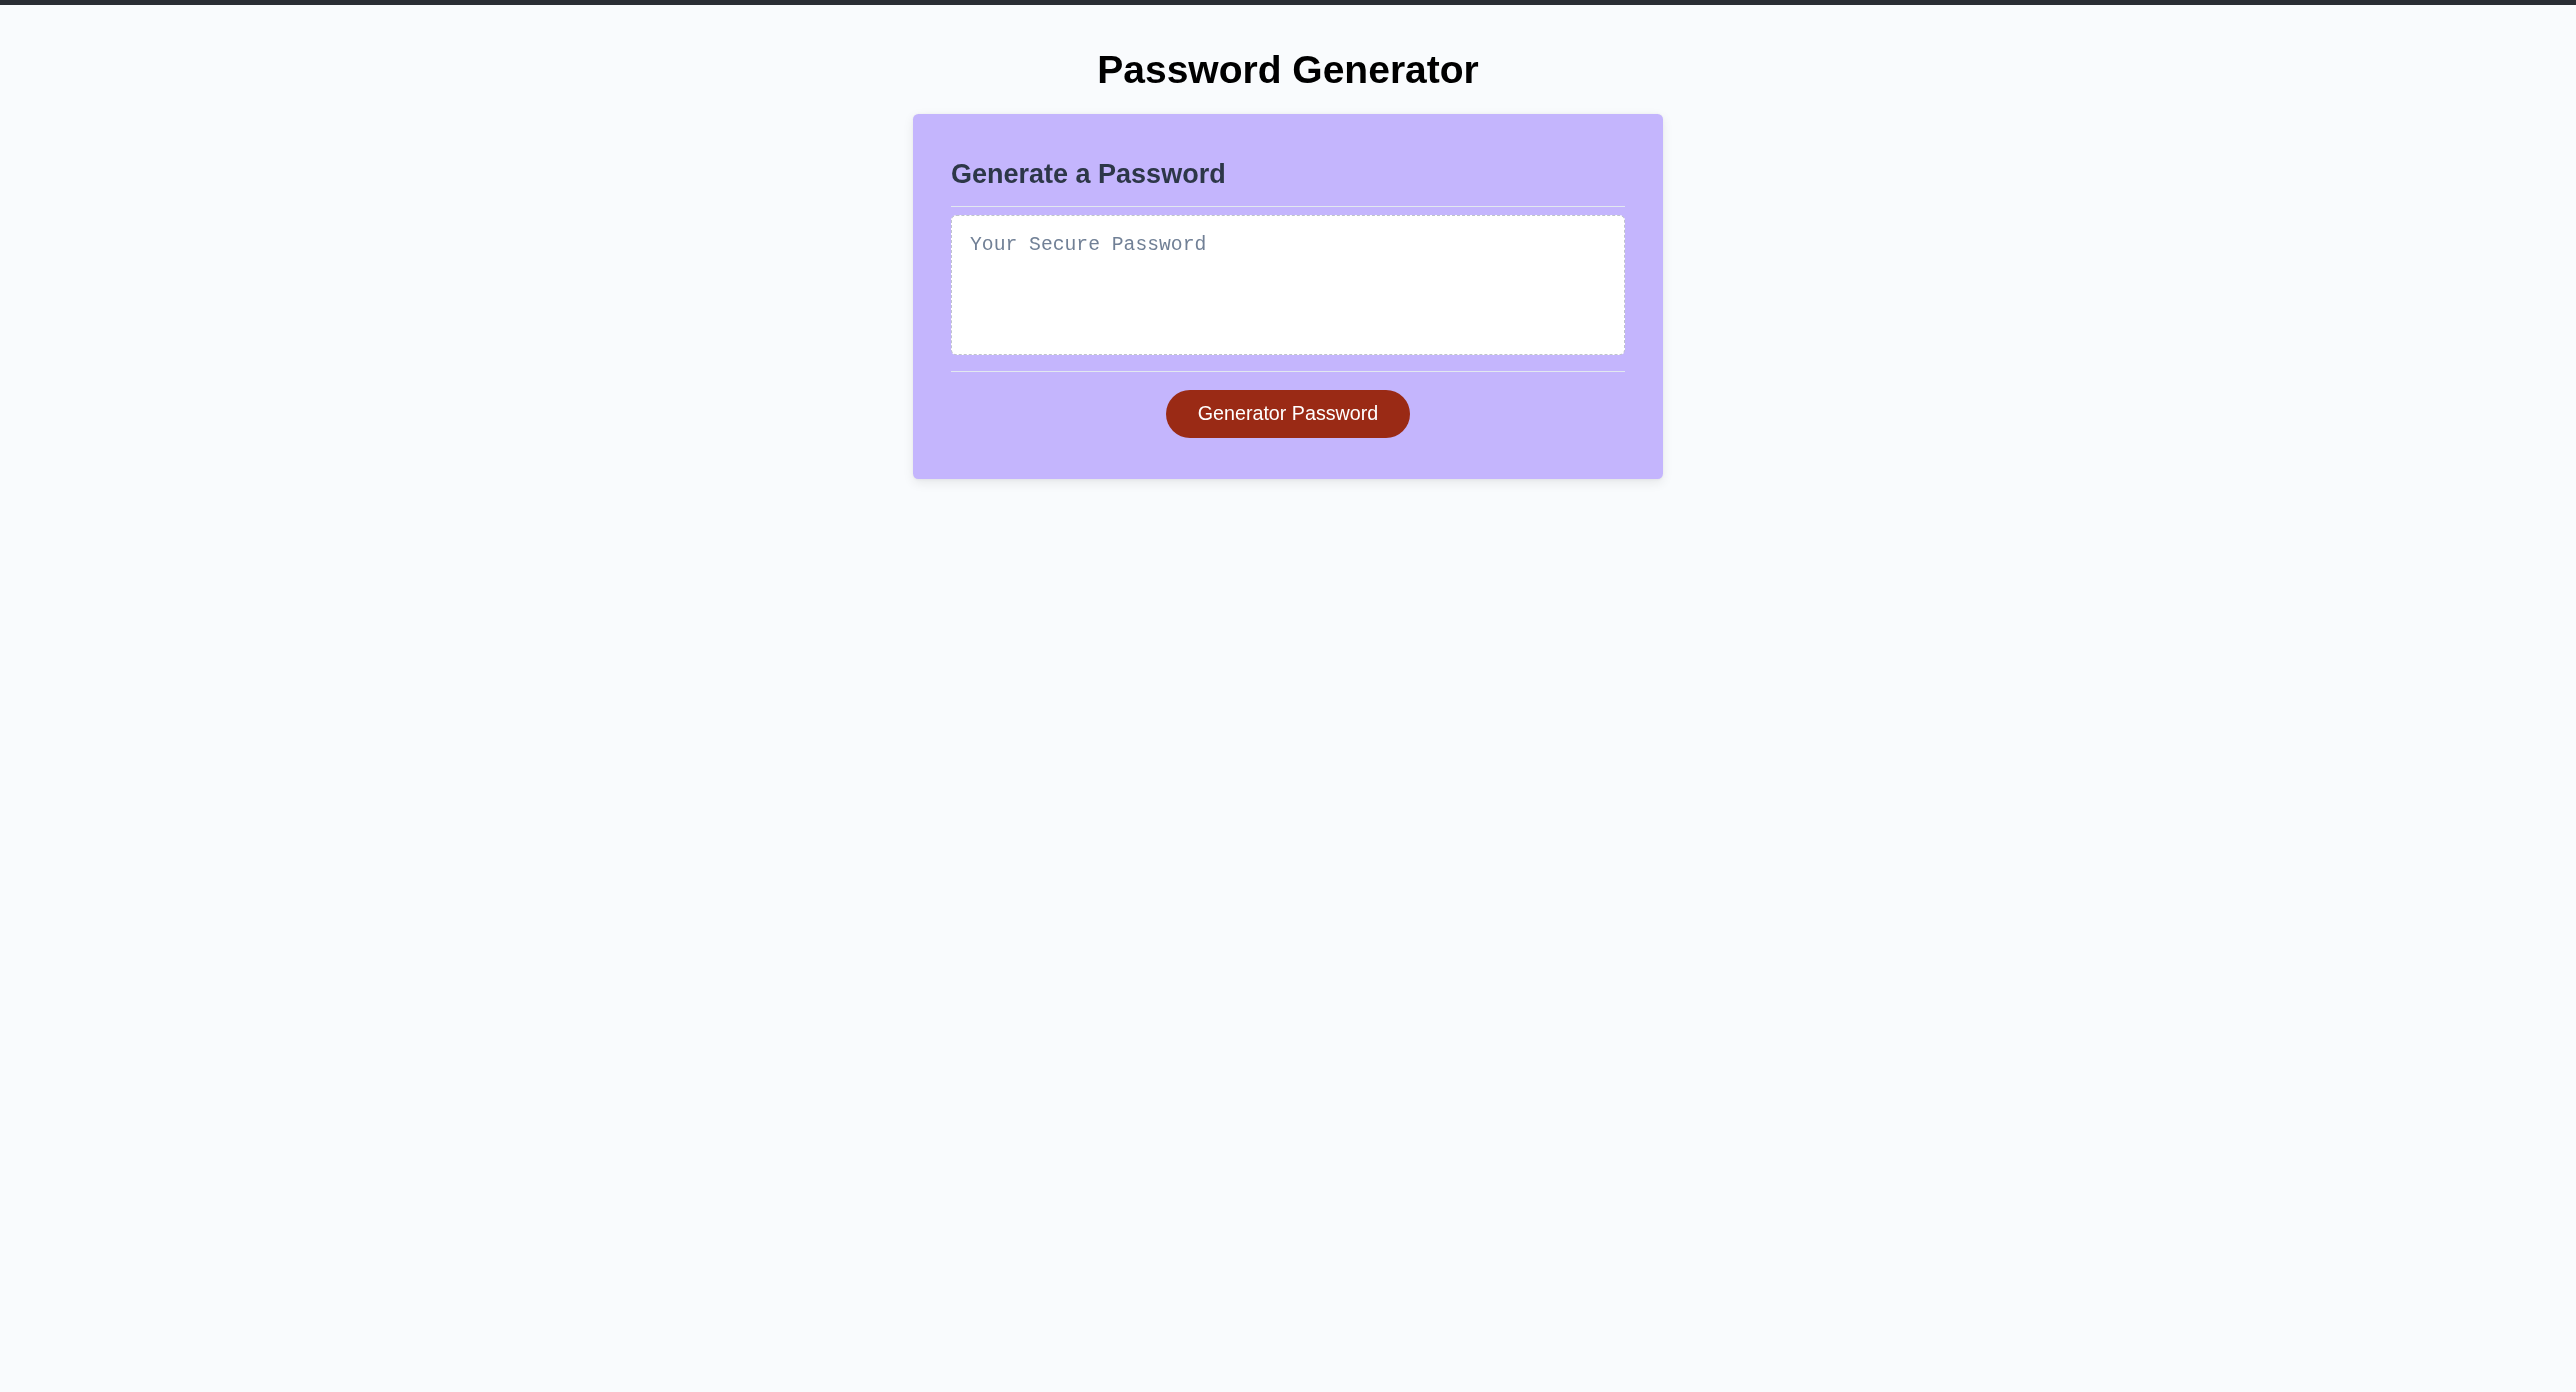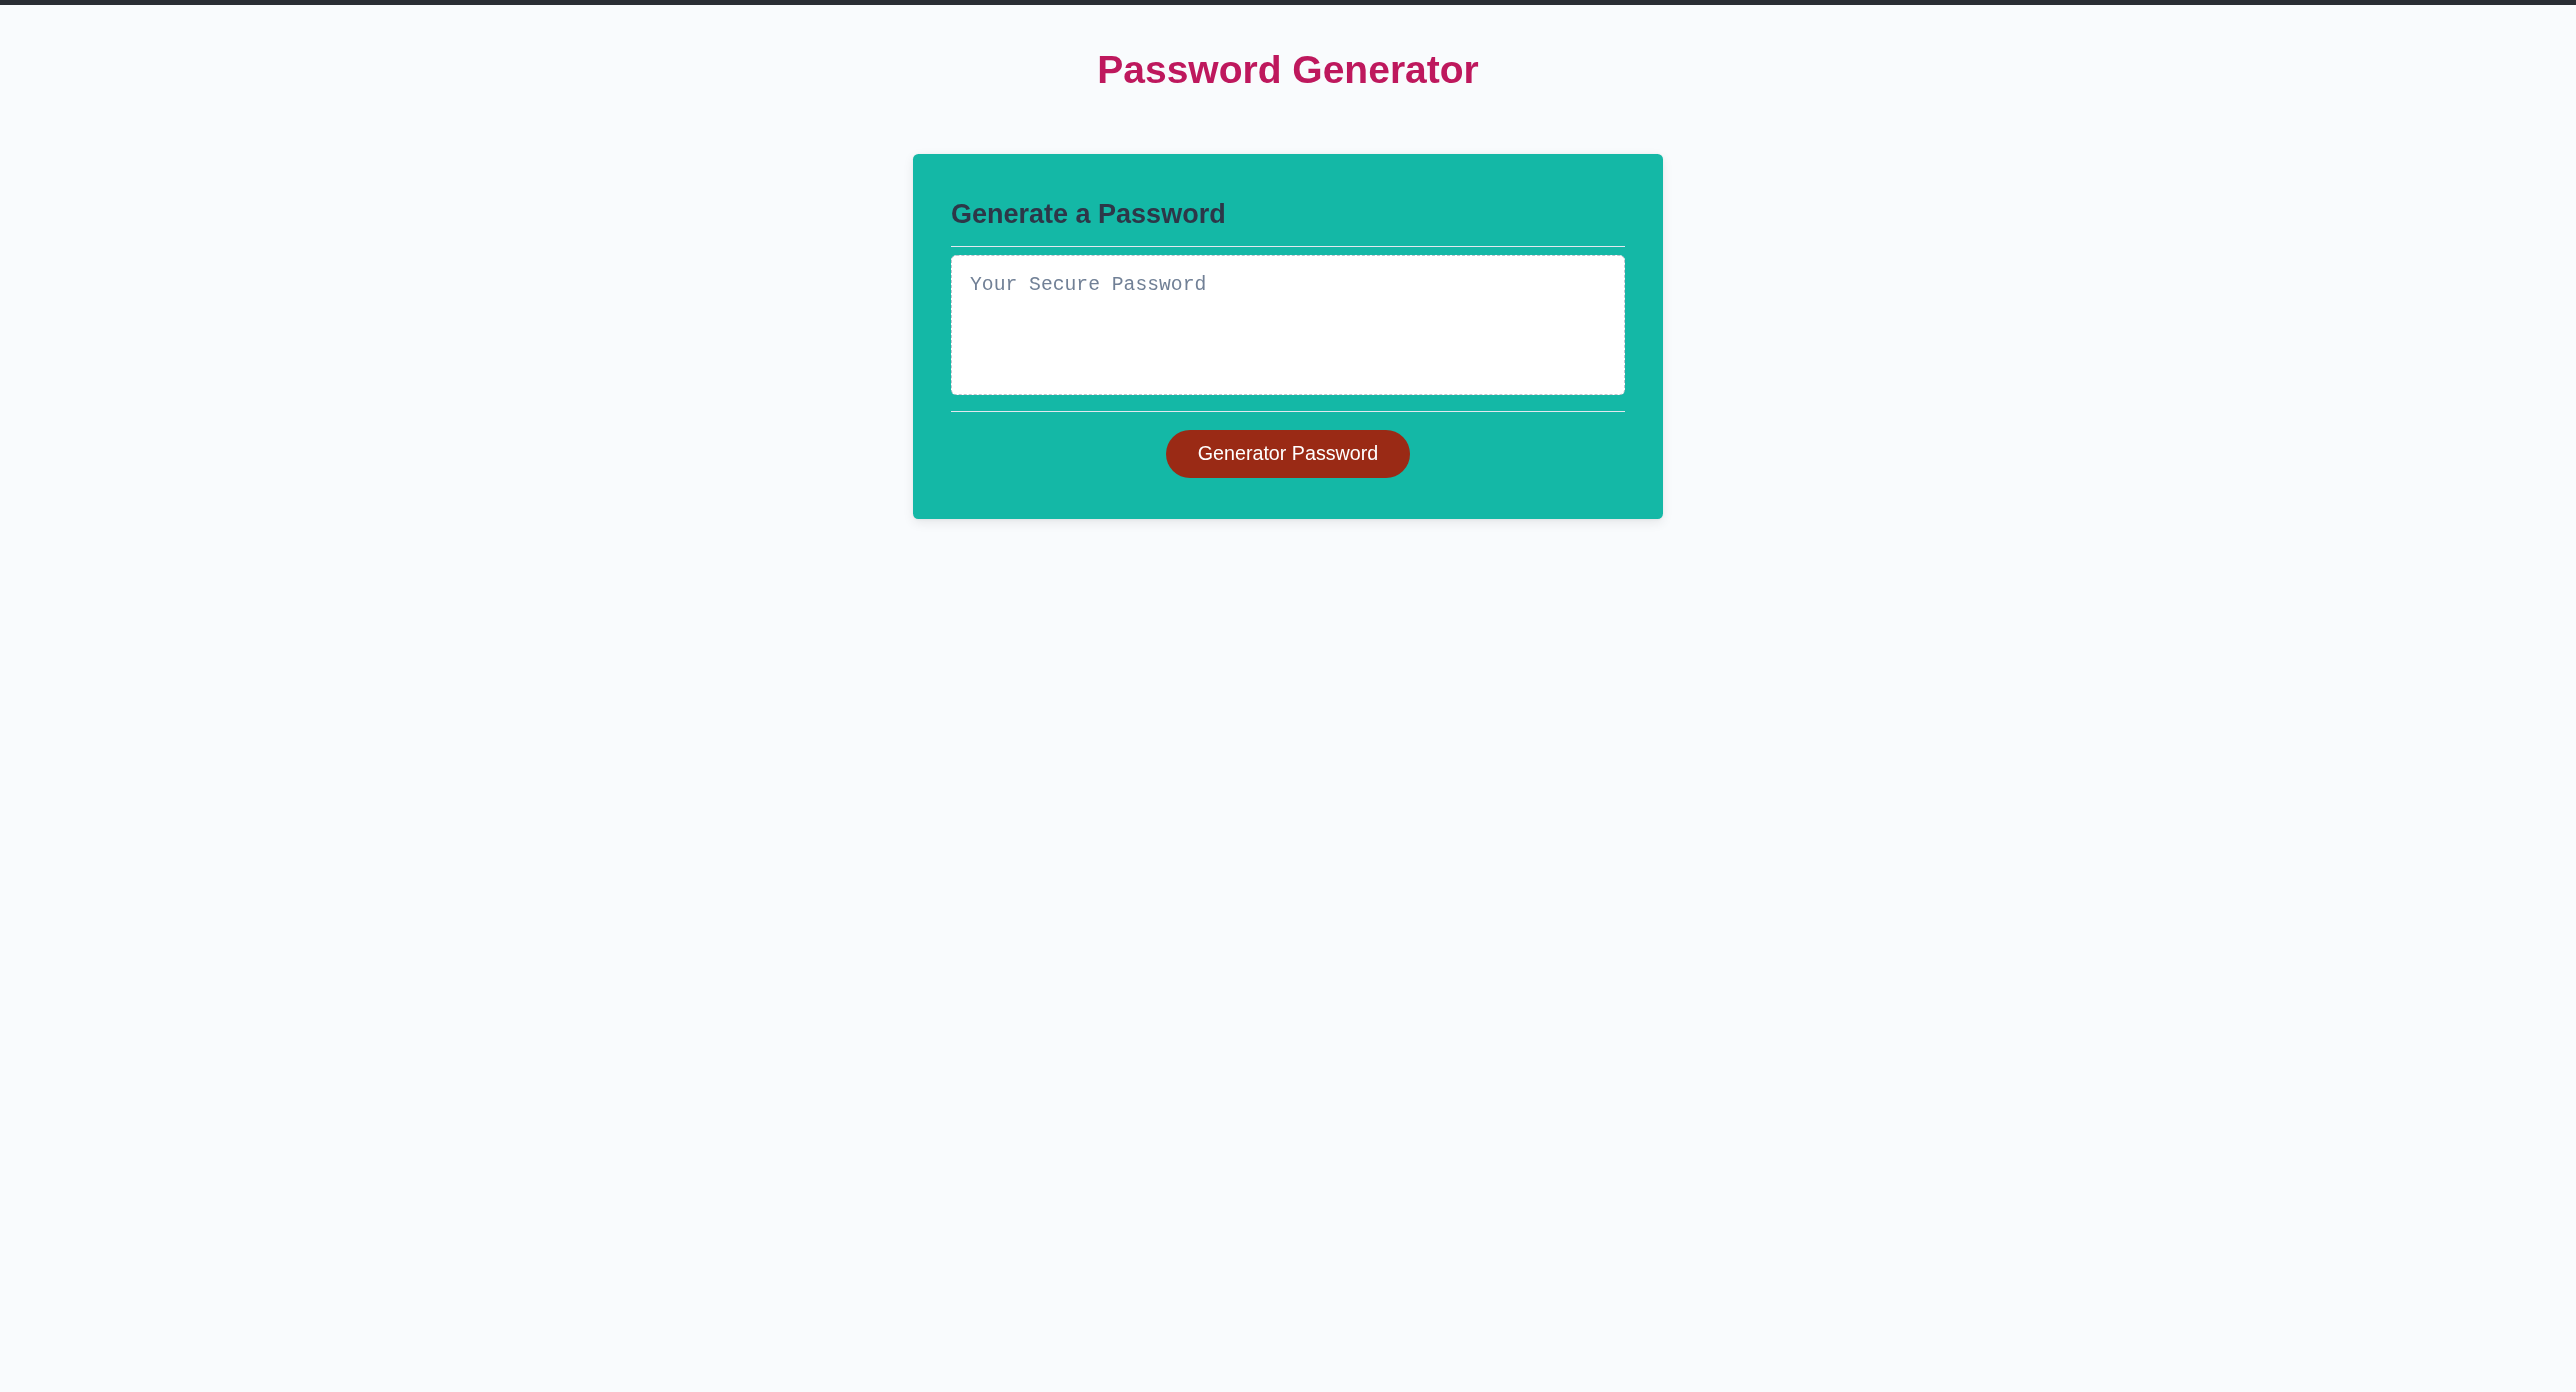--- a/index.html
+++ b/index.html
@@ -18,26 +18,26 @@
     .container {
       max-width: 1343px;
       margin: 0 auto;
       padding-top: 43px;
     }
 
     .page-title {
       text-align: center;
       font-size: 39px;
       font-weight: 700;
-      color: #be185d;
-      margin-bottom: 62px;
+      color: #000000;
+      margin-bottom: 22px;
     }
 
     .card {
-      background-color: #14b8a6;
+      background-color: #c4b5fd;
       max-width: 750px;
       margin: 0 auto;
       border-radius: 5.4px;
       box-shadow: 0 3.6px 10.7px rgba(0, 0, 0, 0.08), 0 0.9px 2.7px rgba(0, 0, 0, 0.04);
       padding: 45px 38px 41px 38px;
     }
 
     .card-header {
       border-bottom: 0.9px solid #e2e8f0;
       padding-bottom: 16px;

